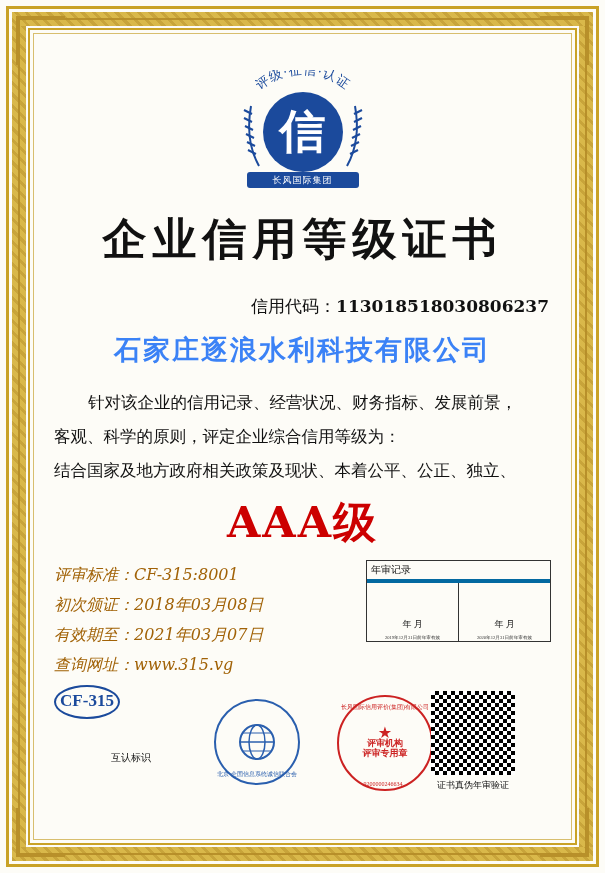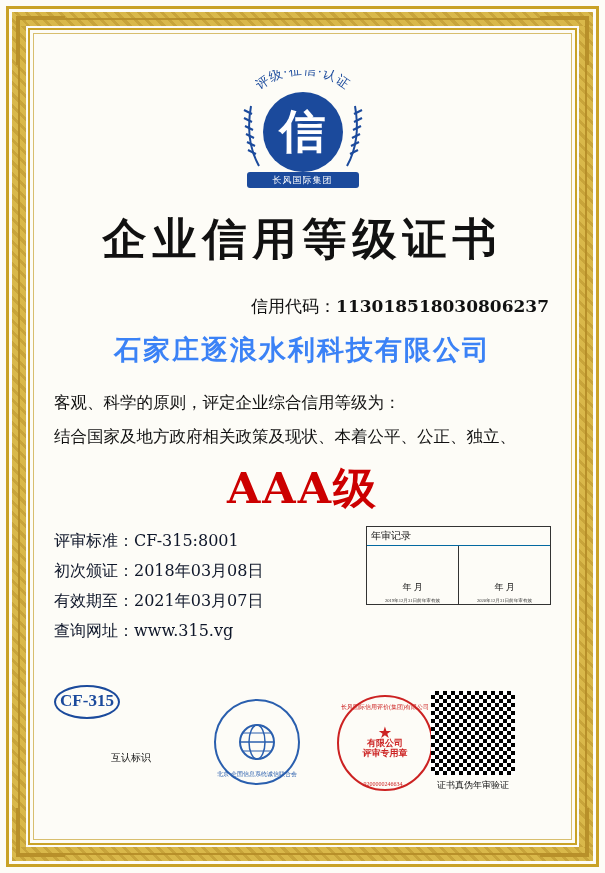--- a/index.html
+++ b/index.html
@@ -198,34 +198,35 @@
   .lower {
     margin-top: 8px;
     display: flex;
     justify-content: space-between;
     align-items: flex-start;
     padding: 0 14px;
   }
   .details {
     font-size: 16px;
     line-height: 30px;
-    color: #0f172a;
-    font-family: "DejaVu Serif", serif;
+    color: #a16207;
+    font-family: "DejaVu Serif", serif;
+    font-style: italic;
   }
 
   
   .review-box {
     width: 185px;
     border: 1px solid #333;
     box-sizing: border-box;
   }
   .review-title {
     font-size: 10px;
     padding: 2px 4px;
-    border-bottom: 1px solid #0369a1;
+    border-bottom: 4px solid #0369a1;
     color: #111;
   }
   .review-cells {
     display: flex;
     height: 58px;
   }
   .review-cell {
     flex: 1;
     position: relative;
     border-right: 1px solid #333;
@@ -385,20 +386,21 @@
 
     <div class="title">企业信用等级证书</div>
 
     <div class="credit-code">
       <span>信用代码：</span><span class="num">113018518030806237</span>
     </div>
 
     <div class="company">石家庄逐浪水利科技有限公司</div>
 
     <div class="body-text">
+      <div class="indent">针对该企业的信用记录、经营状况、财务指标、发展前景，</div>
       <div>客观、科学的原则，评定企业综合信用等级为：</div>
       <div>结合国家及地方政府相关政策及现状、本着公平、公正、独立、</div>
     </div>
 
     <div class="grade">AAA级</div>
 
     <div class="lower">
       <div class="details">
         <div>评审标准：CF-315:8001</div>
         <div>初次颁证：2018年03月08日</div>
@@ -432,21 +434,21 @@
           <line x1="6" y1="23" x2="40" y2="23" stroke="#2a5fae" stroke-width="1.5"></line>
           <line x1="8" y1="14" x2="38" y2="14" stroke="#2a5fae" stroke-width="1"></line>
           <line x1="8" y1="32" x2="38" y2="32" stroke="#2a5fae" stroke-width="1"></line>
         </svg>
         <span style="position:absolute;left:0;right:0;bottom:4px;font-size:6px;">北京·全国信息系统诚信联合会</span>
       </div>
 
       <div class="seal-round seal-red">
         <div style="display:flex;flex-direction:column;align-items:center;justify-content:center;">
           <span class="seal-star">★</span>
-          <span class="seal-inner-text">有限公司</span>
+          <span class="seal-inner-text">评审机构</span>
           <span class="seal-inner-text">评审专用章</span>
         </div>
         <span style="position:absolute;left:0;right:0;top:5px;font-size:6px;">长风国际信用评价(集团)有限公司</span>
       </div>
       <div class="seal-code">9200000246634</div>
 
       <div class="qr"></div>
       <div class="qr-label">证书真伪年审验证</div>
     </div>
 

